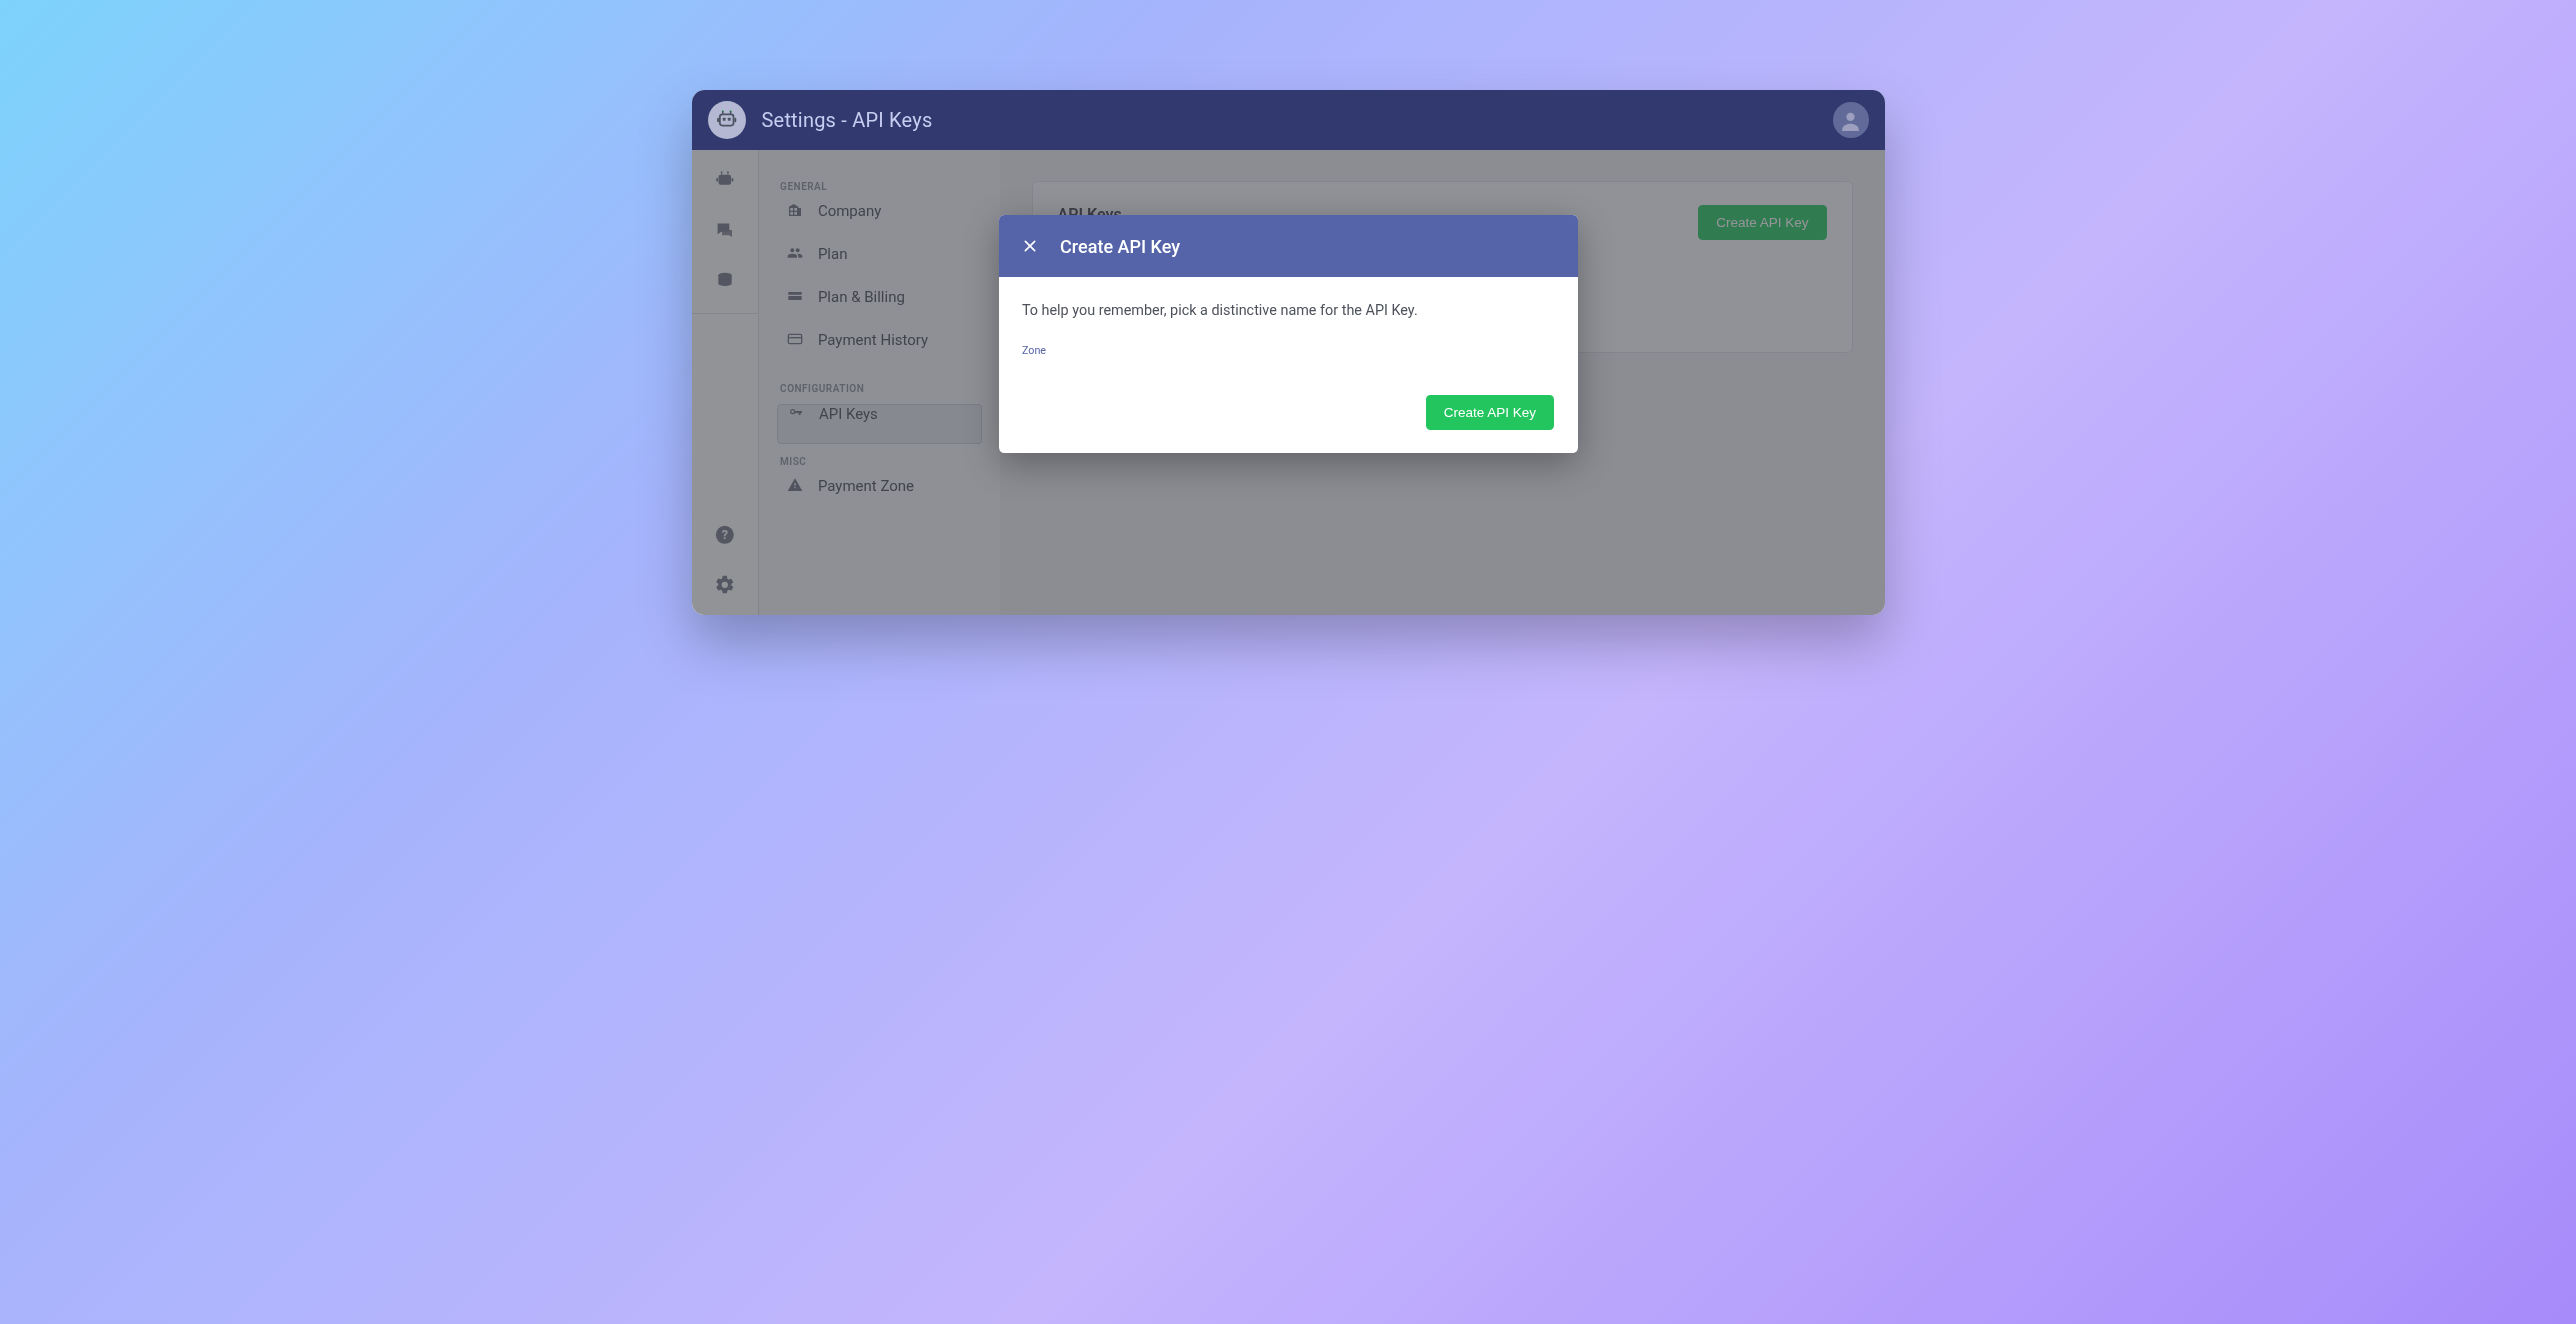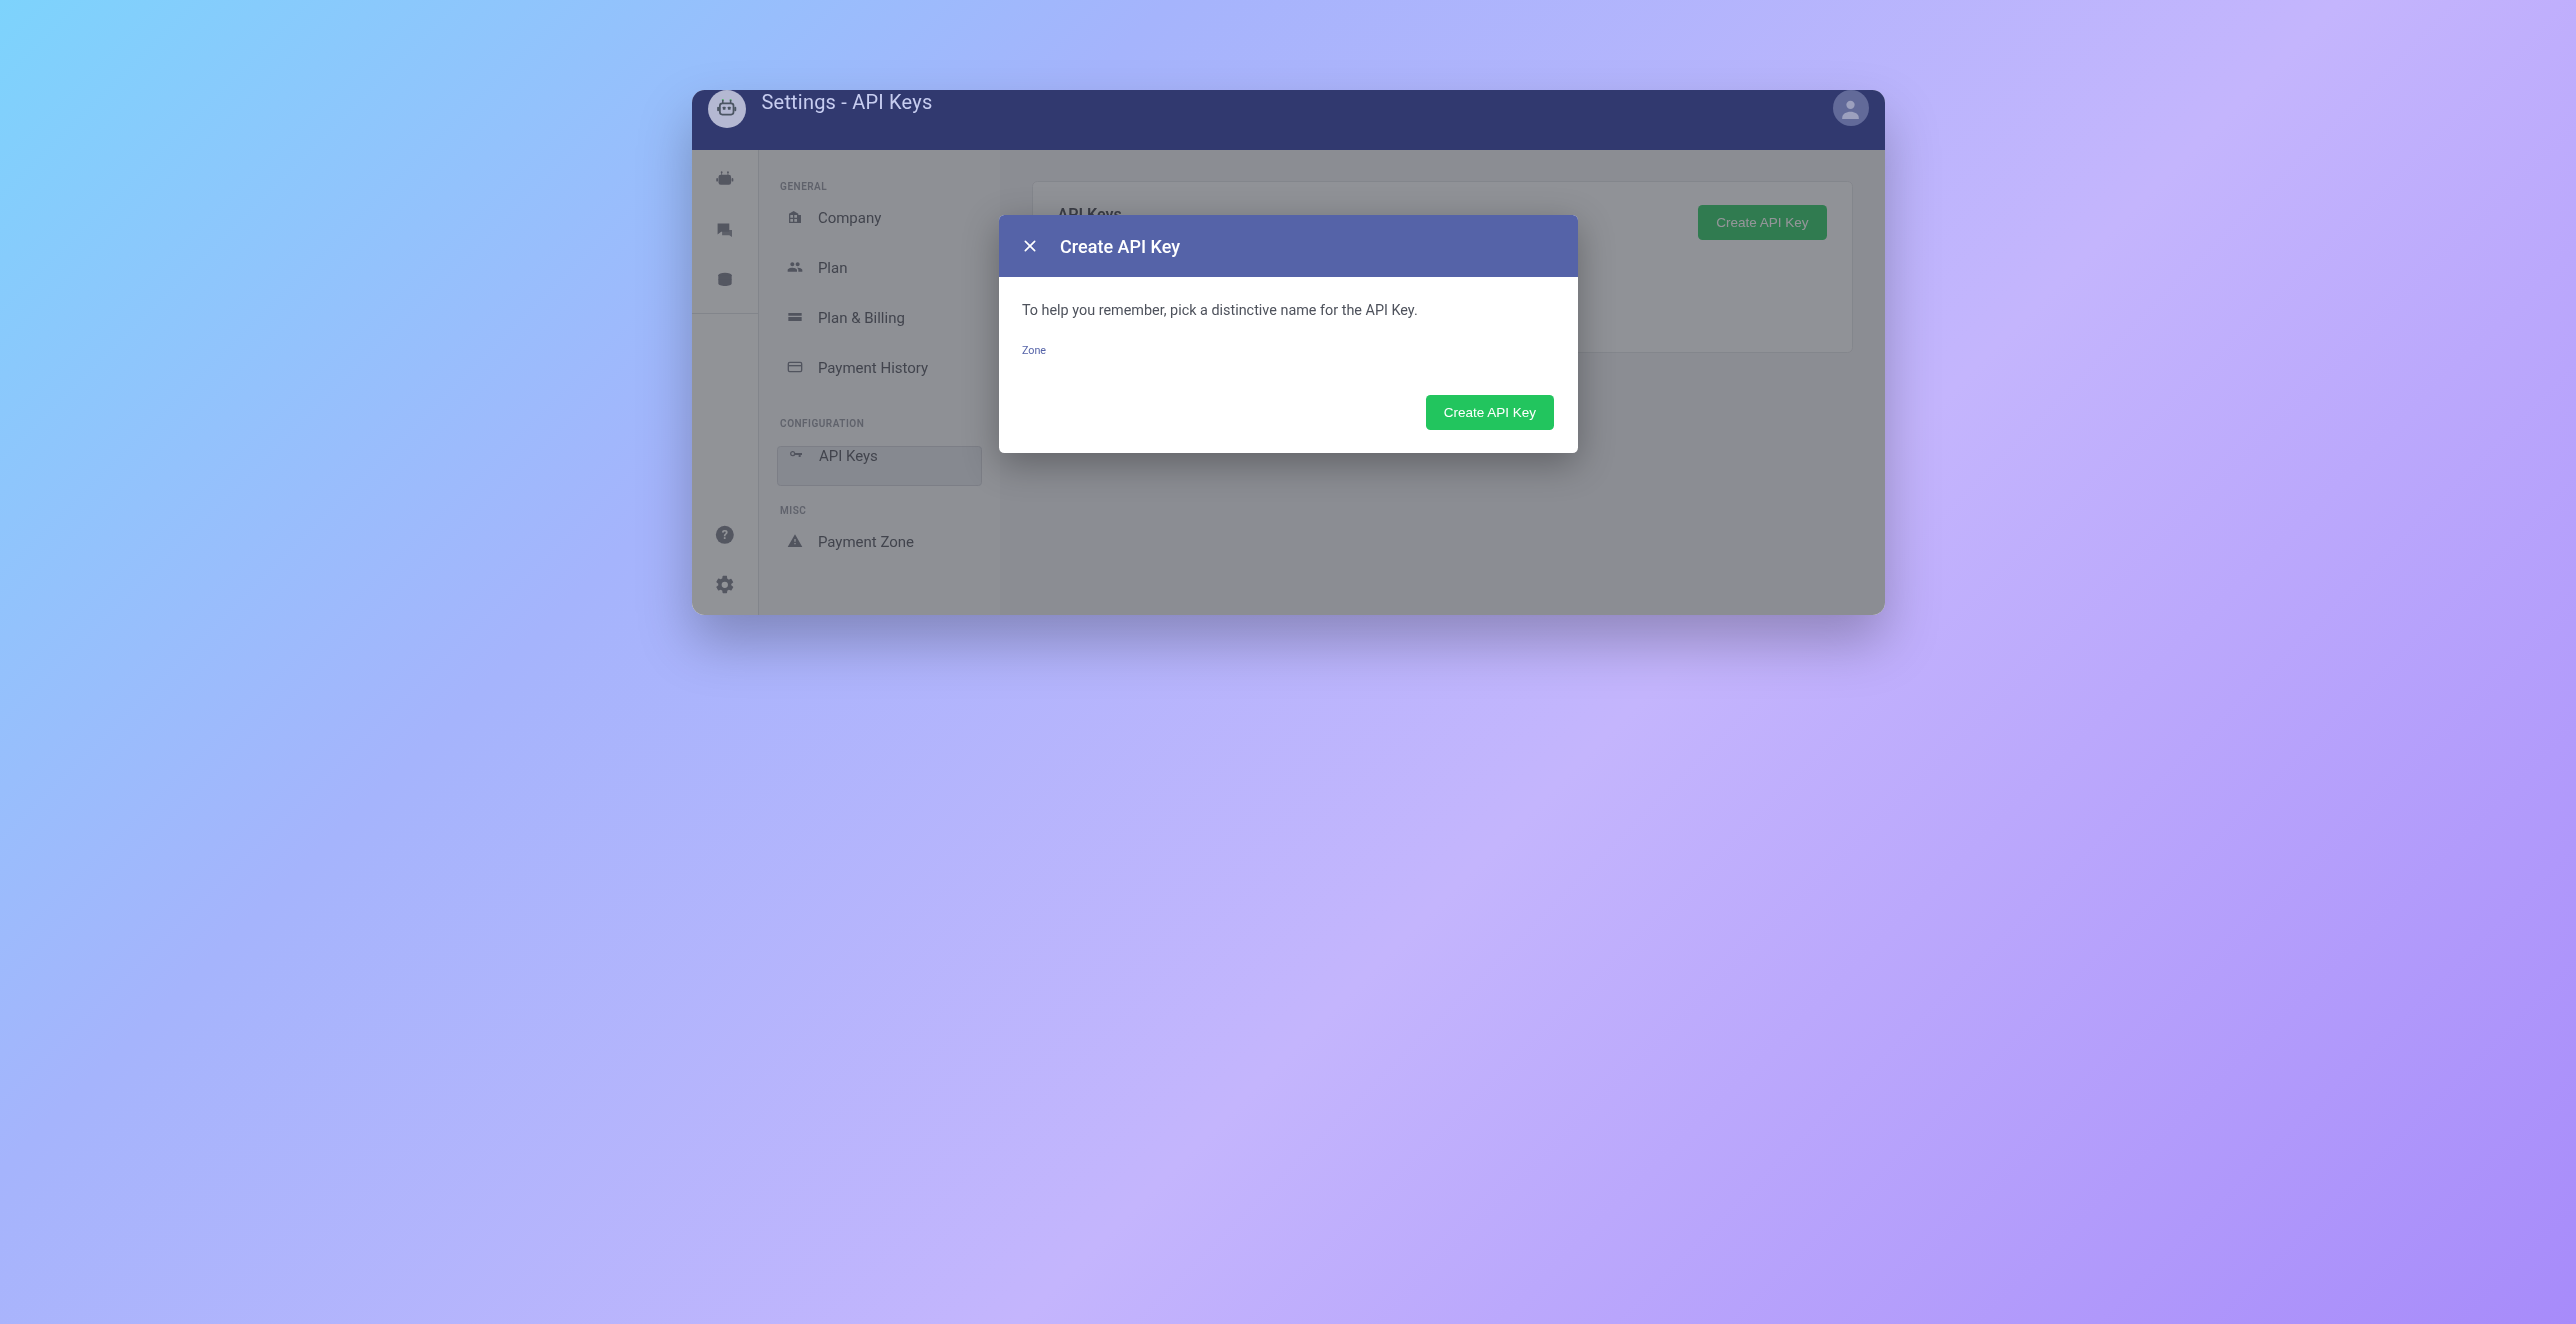--- a/index.html
+++ b/index.html
@@ -23,20 +23,21 @@
     display: flex;
     flex-direction: column;
     background: #e5e7eb;
     position: relative;
   }
 
   .titlebar {
     height: 60px;
     background: #31396f;
     display: flex;
+    align-items: center;
     padding: 0 16px;
     gap: 16px;
     flex-shrink: 0;
   }
   .titlebar .logo-circle {
     width: 38px; height: 38px;
     background: #b4b8d2;
     border-radius: 50%;
     display: flex;
     align-items: center;
@@ -83,21 +84,21 @@
   }
   .rail .rail-spacer { flex: 1; }
   .rail .rail-sep { width: 100%; height: 0.9px; background: #d8dbe0; }
 
   .sidebar {
     width: 241px;
     background: #f1f3f6;
     padding: 21.6px 18px;
     display: flex;
     flex-direction: column;
-    gap: 10px;
+    gap: 3px;
   }
   .sidebar .section-label {
     font-size: 10px;
     letter-spacing: 0.5px;
     font-weight: 600;
     color: #8b8f9a;
     text-transform: uppercase;
     margin: 9px 3.6px 7.2px;
   }
   .sidebar .nav-item {

